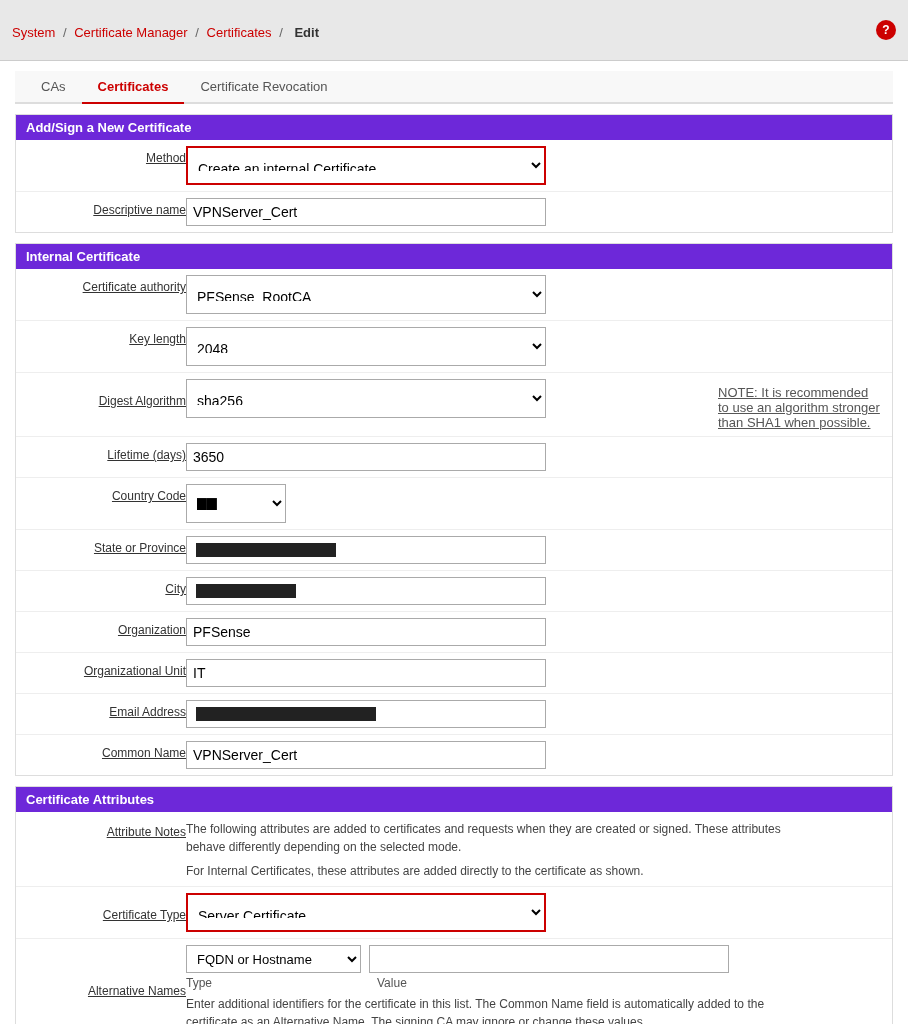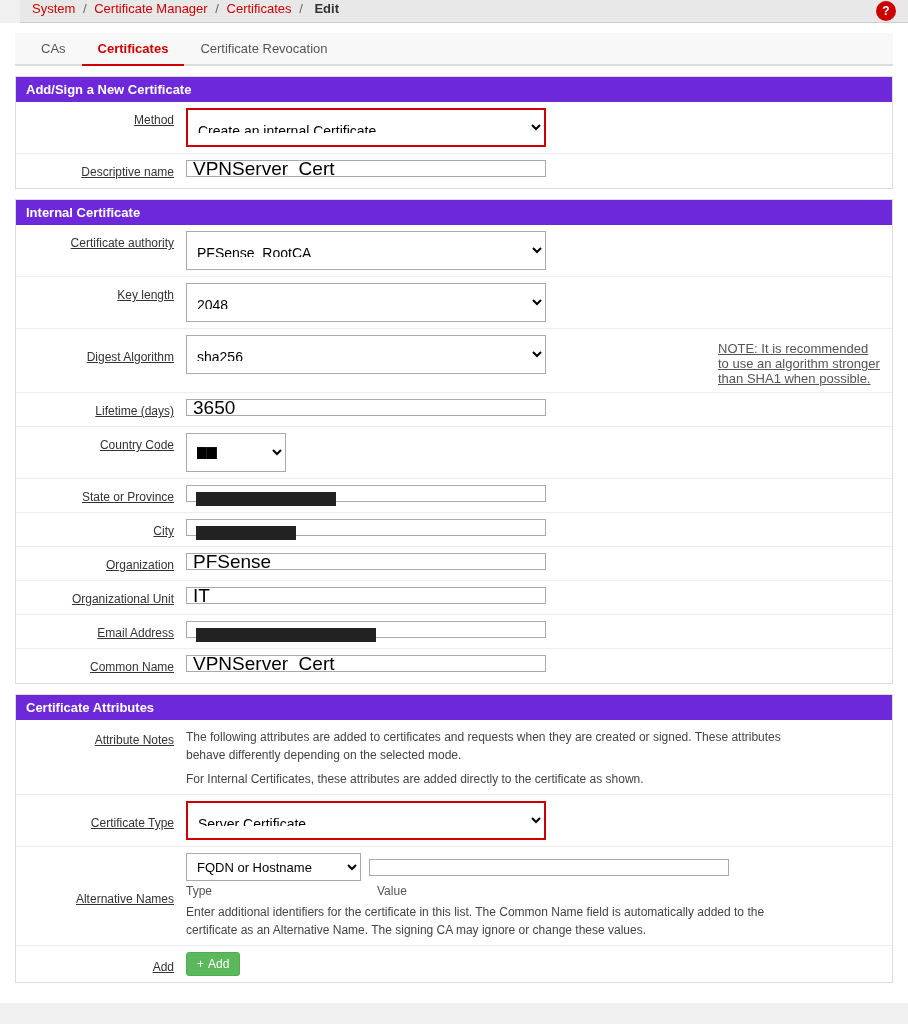--- a/index.html
+++ b/index.html
@@ -1,25 +1,24 @@
 <!DOCTYPE html>
 <html><head>
   <meta charset="utf-8">
   <style>
     * { box-sizing: border-box; margin: 0; padding: 0; }
     body { font-family: Arial, Helvetica, sans-serif; font-size: 13px; background: #f0f0f0; color: #333; }
 
     .top-bar {
       background: #e8e8e8;
       border-bottom: 1px solid #ccc;
-      padding: 1px 12px;
+      padding: 20px 12px;
       display: flex;
-      align-items: flex-start;
+      align-items: flex-end;
       justify-content: space-between;
-      margin-left: 20px;
     }
     .breadcrumb { font-size: 13px; }
     .breadcrumb a { color: #c00; text-decoration: none; }
     .breadcrumb span { color: #666; margin: 0 4px; }
     .breadcrumb .current { color: #333; font-weight: bold; }
 
     .help-icon {
       width: 20px; height: 20px; background: #c00; border-radius: 50%;
       display: flex; align-items: center; justify-content: center;
       color: white; font-weight: bold; font-size: 12px; cursor: pointer;
@@ -65,42 +64,41 @@
       padding: 6px 10px;
       border-bottom: 1px solid #eee;
       min-height: 34px;
     }
     .form-row:last-child { border-bottom: none; }
 
     .form-label {
       width: 160px;
       min-width: 160px;
       text-align: right;
-      padding-right: 12px;
       padding-top: 5px;
       font-size: 12px;
       color: #333;
     }
     .form-label a, .form-label span {
       text-decoration: underline;
       color: #333;
       cursor: pointer;
     }
 
     .form-control {
       flex: 1;
     }
 
     input[type="text"] {
       width: 360px;
       max-width: 360px;
       padding: 4px 6px;
       border: 1px solid #aaa;
-      font-size: 19px;
-      height: 17px;
+      font-size: 14px;
+      height: 28px;
     }
 
     select {
       padding: 12px 6px;
       border: 1px solid #aaa;
       font-size: 14px;
       height: 39px;
       background: #fff;
       cursor: pointer;
     }

